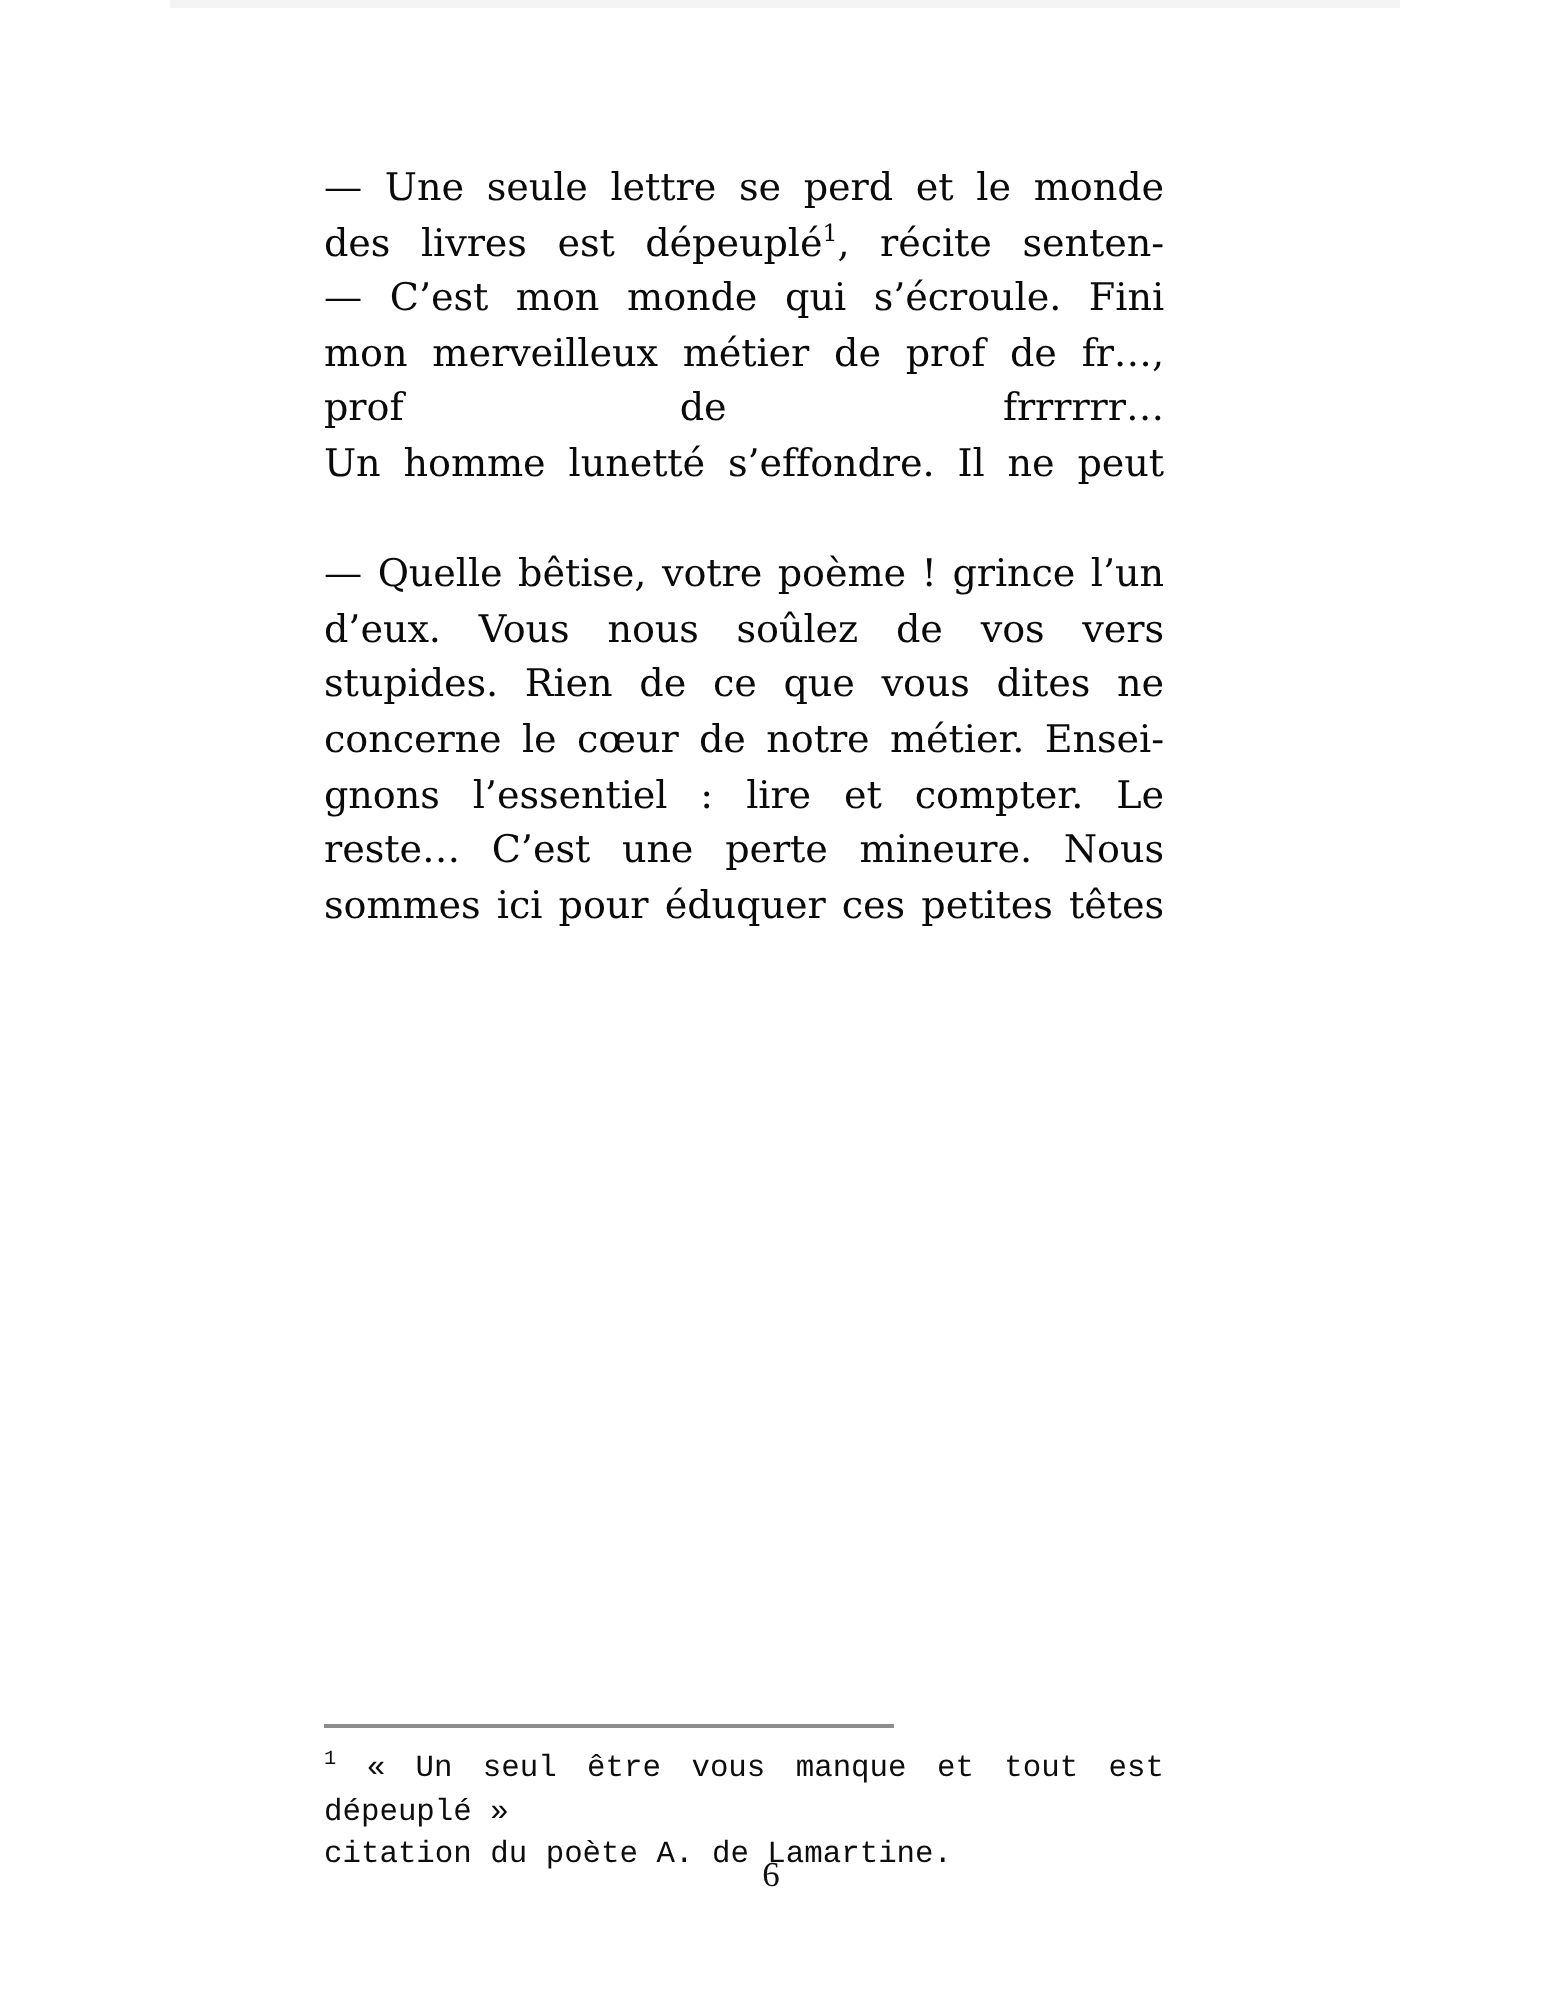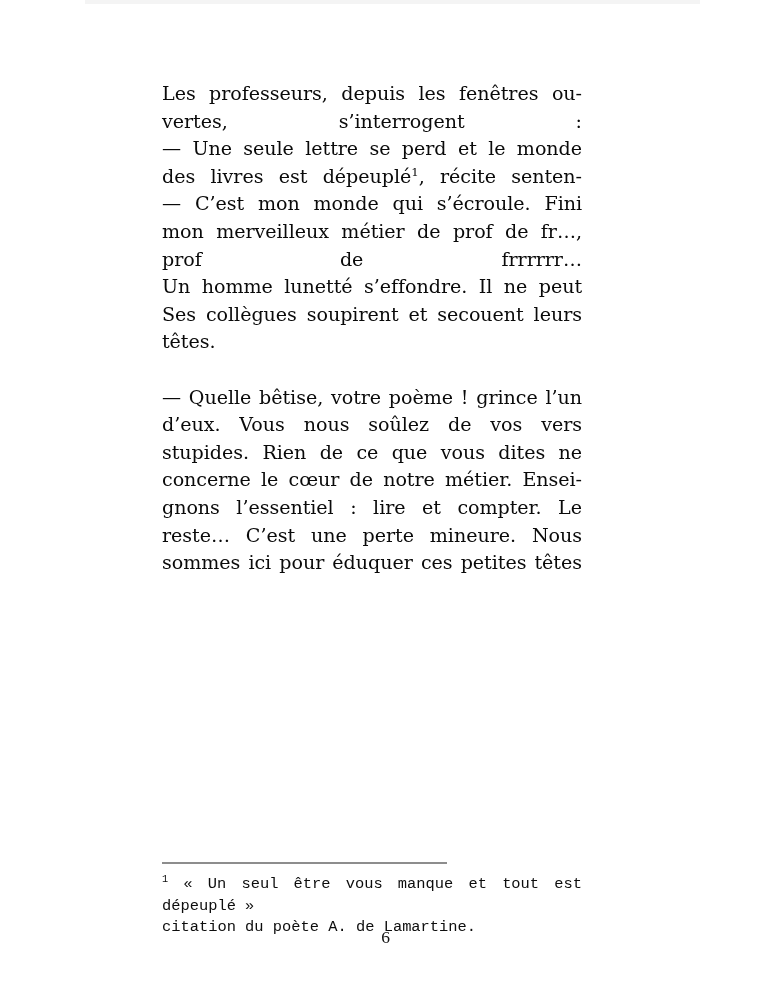--- a/index.html
+++ b/index.html
@@ -117,31 +117,29 @@
 </style>
 </head>
 <body>
 
 <div class="page">
 
   <div class="page-edge-band"></div>
 
   <div class="text-column">
 
-    <p class="para force-justify"><span>Les professeurs, depuis les fenêtres ou-</span><br><span>vertes, s’interrogent :</span></p>
 
 
     <p class="para force-justify"><span>— Une seule lettre se perd et le monde</span><br><span>des livres est dépeuplé</span><span class="fn-ref">1</span><span>, récite senten-</span><br></p>
 
     <p class="para force-justify"><span>— C’est mon monde qui s’écroule. Fini</span><br><span>mon merveilleux métier de prof de fr…,</span><br><span>prof de frrrrrr…</span></p>
 
     <p class="para force-justify"><span>Un homme lunetté s’effondre. Il ne peut</span><br></p>
 
 
-    <p class="para force-justify"><span>Ses collègues soupirent et secouent leurs</span><br><span>têtes.</span></p>
 
     <p class="para force-justify spaced-before"><span>— Quelle bêtise, votre poème ! grince l’un</span><br><span>d’eux. Vous nous soûlez de vos vers</span><br><span>stupides. Rien de ce que vous dites ne</span><br><span>concerne le cœur de notre métier. Ensei-</span><br><span>gnons l’essentiel : lire et compter. Le</span><br><span>reste… C’est une perte mineure. Nous</span><br><span>sommes ici pour éduquer ces petites têtes</span></p>
 
   </div>
 
   <div class="footnote-area">
     <hr class="footnote-rule">
     <p class="footnote-text"><span class="fn-marker">1</span> <span>« Un seul être vous manque et tout est dépeuplé »</span><br><span>citation du poète A. de Lamartine.</span></p>
   </div>
 

